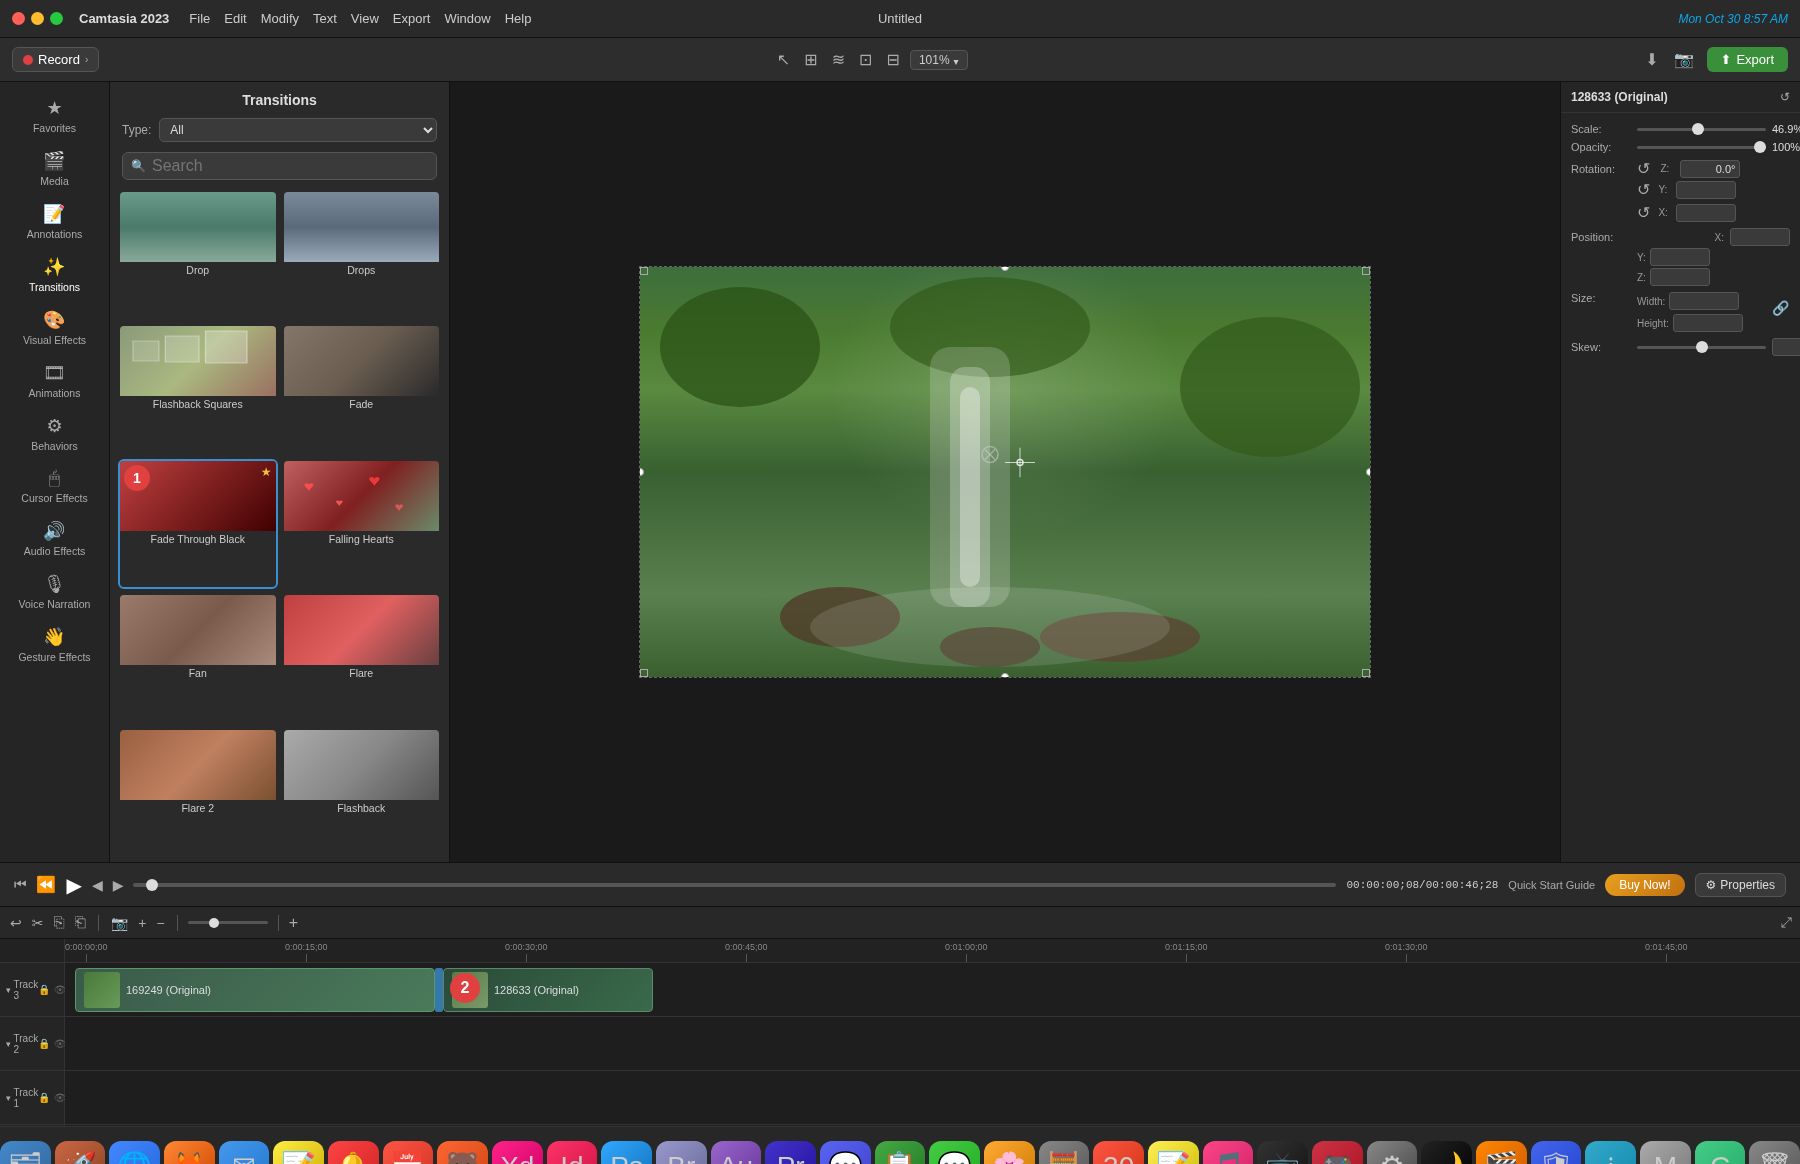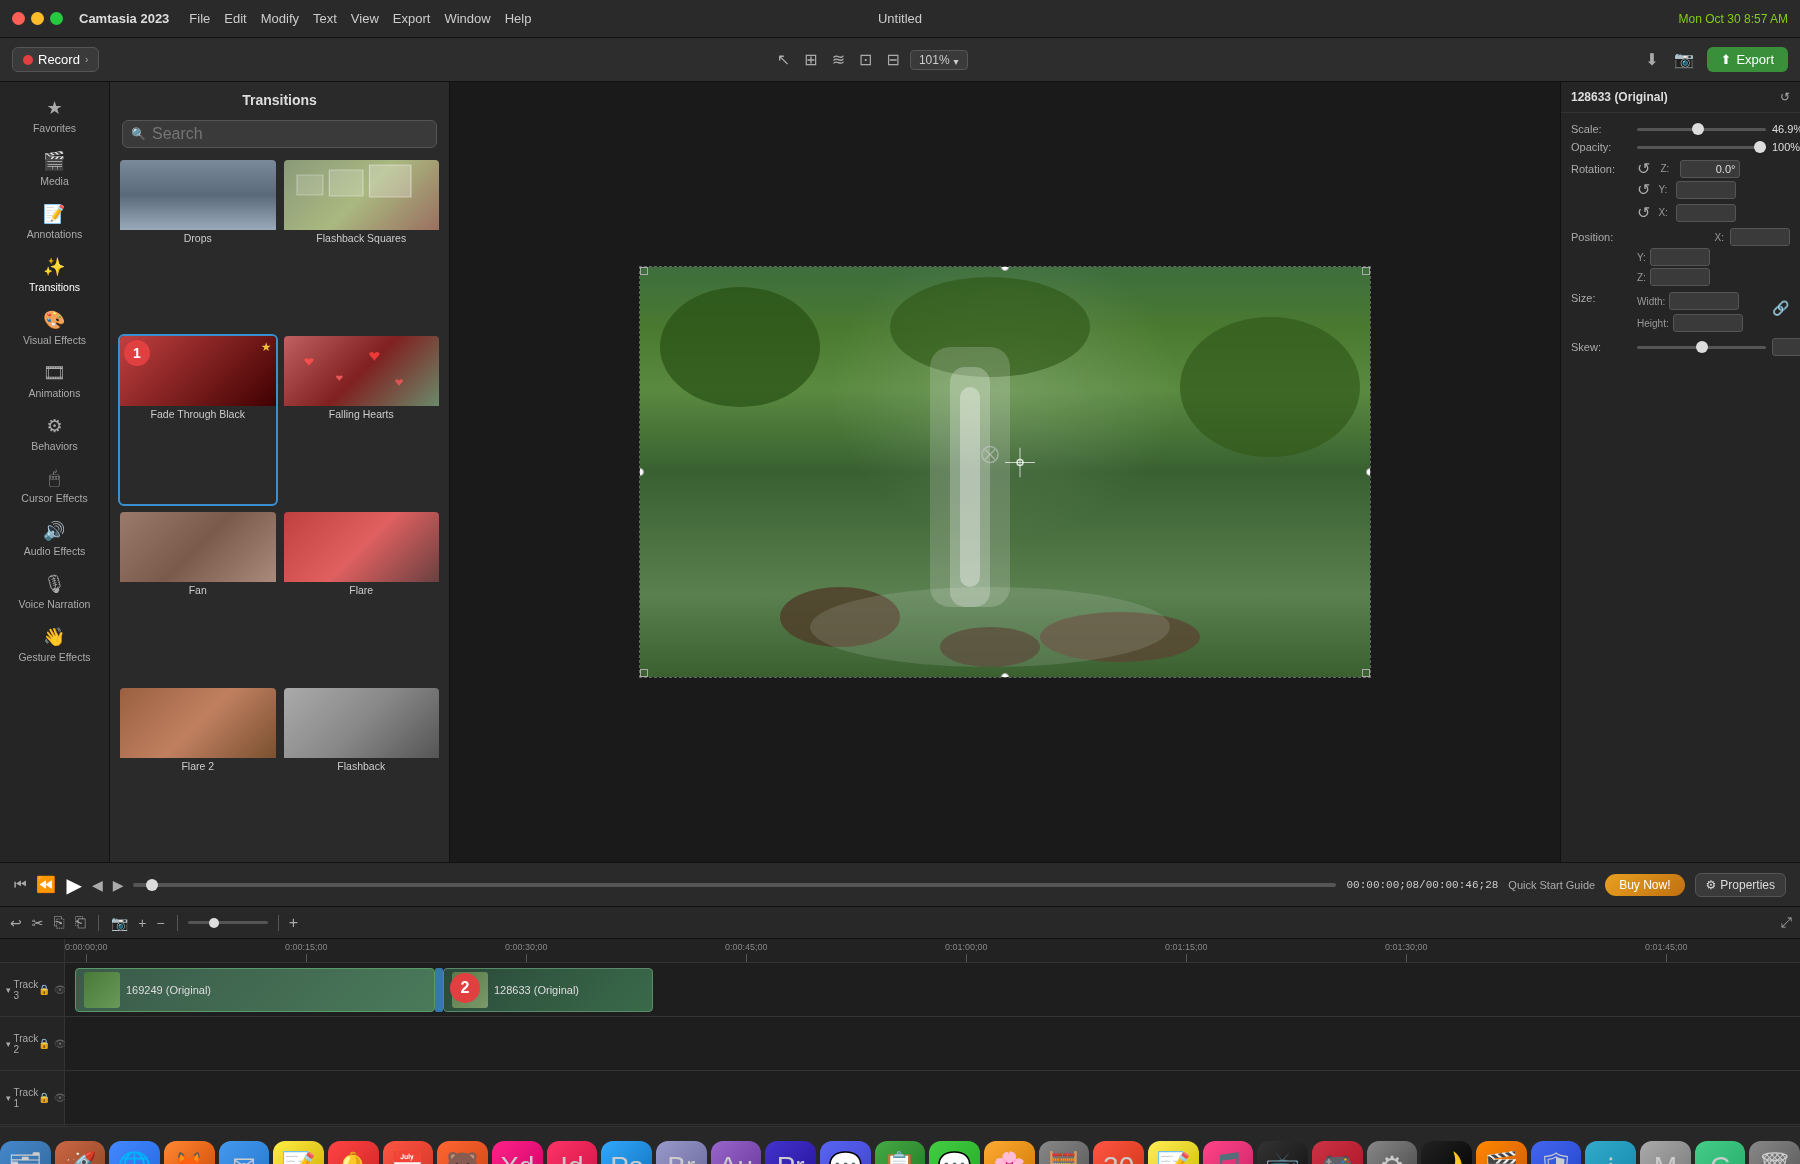--- a/index.html
+++ b/index.html
@@ -18,21 +18,21 @@
     }
     .traffic-lights { display: flex; gap: 6px; align-items: center; }
     .tl { width: 13px; height: 13px; border-radius: 50%; }
     .tl.close { background: #ff5f56; }
     .tl.min { background: #ffbd2e; }
     .tl.max { background: #27c93f; }
     .app-name { font-size: 13px; font-weight: 600; color: #ddd; margin-left: 8px; }
     .menu-bar { display: flex; gap: 14px; margin-left: 12px; font-size: 13px; color: #ccc; }
     .menu-bar span { cursor: pointer; }
     .window-title { position: absolute; left: 50%; transform: translateX(-50%); font-size: 13px; color: #ccc; }
-    .titlebar-right { margin-left: auto; display: flex; gap: 8px; align-items: center; font-size: 12px; color: #84cc16; }
+    .titlebar-right { margin-left: auto; display: flex; gap: 8px; align-items: center; font-size: 12px; color: #0ea5e9; font-style: italic; }
 
     
     .toolbar {
       background: #2d2d2d;
       height: 44px;
       display: flex;
       align-items: center;
       padding: 0 12px;
       border-bottom: 1px solid #111;
       gap: 8px;
@@ -349,43 +349,57 @@
       <div class="nav-item">
         <span class="nav-icon">👋</span>
         <span>Gesture Effects</span>
       </div>
     </div>
 
     <div class="transitions-panel">
       <div class="panel-header">
         <span>Transitions</span>
       </div>
+      <div class="type-row">
+        <span class="type-label">Type:</span>
+        <select class="type-select">
+          <option>All</option>
+        </select>
+      </div>
       <div class="search-box">
         <span style="color:#aaa;font-size:12px">🔍</span>
         <input type="text" placeholder="Search" style="">
       </div>
       <div class="transitions-grid">
 
+        <div class="transition-item">
+          <div class="transition-thumb thumb-drop"></div>
+          <div class="transition-label">Drop</div>
+        </div>
 
         <div class="transition-item">
           <div class="transition-thumb thumb-drops"></div>
           <div class="transition-label">Drops</div>
         </div>
 
         <div class="transition-item">
           <div class="transition-thumb thumb-expanding">
             <svg width="100%" height="100%" style="position:absolute;top:0;left:0" viewBox="0 0 120 70" preserveAspectRatio="none">
               <rect x="10" y="15" width="20" height="20" fill="rgba(255,255,255,0.15)" stroke="rgba(255,255,255,0.3)" stroke-width="1"></rect>
               <rect x="35" y="10" width="26" height="26" fill="rgba(255,255,255,0.2)" stroke="rgba(255,255,255,0.35)" stroke-width="1"></rect>
               <rect x="66" y="5" width="32" height="32" fill="rgba(255,255,255,0.25)" stroke="rgba(255,255,255,0.4)" stroke-width="1"></rect>
             </svg>
           </div>
           <div class="transition-label">Flashback Squares</div>
         </div>
 
+        <div class="transition-item">
+          <div class="transition-thumb thumb-fade"></div>
+          <div class="transition-label">Fade</div>
+        </div>
 
         <div class="transition-item selected">
           <div class="transition-thumb thumb-ftb">
             <div class="badge-1">1</div>
             <div class="star-badge">★</div>
           </div>
           <div class="transition-label">Fade Through Black</div>
         </div>
 
 

